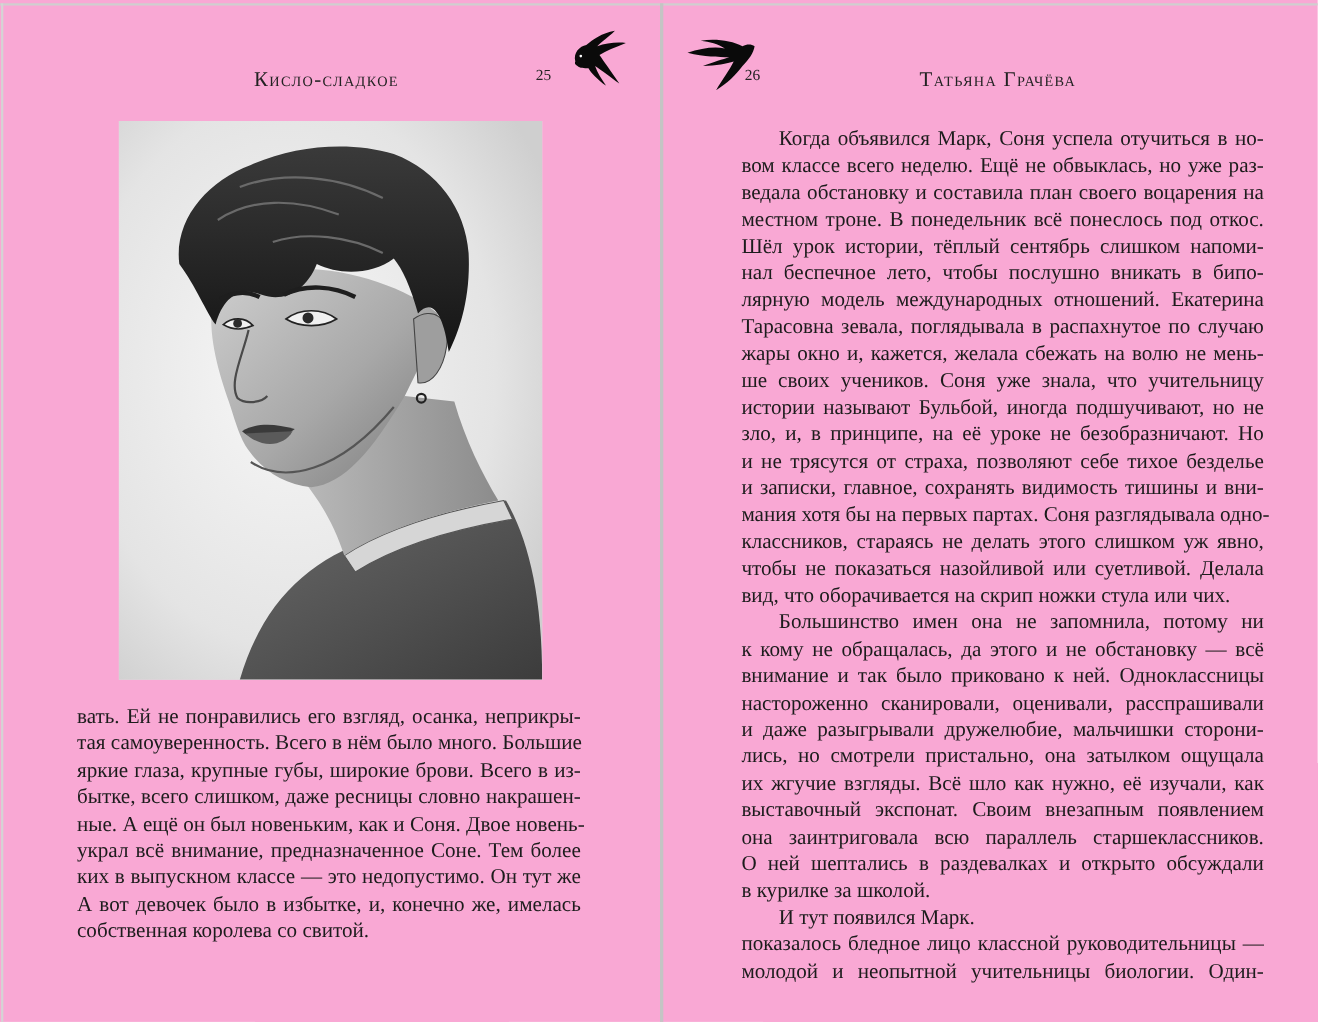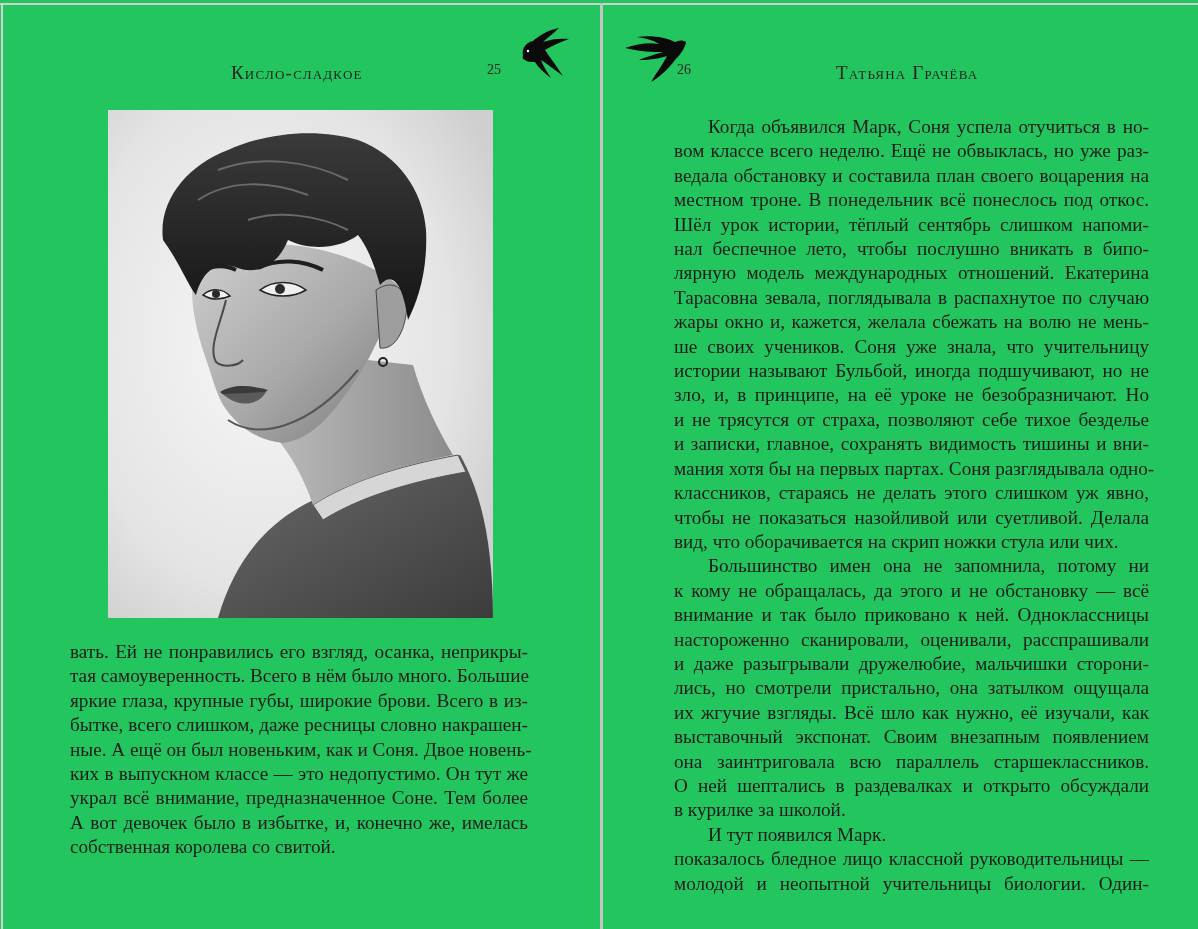--- a/index.html
+++ b/index.html
@@ -12,21 +12,21 @@
       height: 929px;
       position: relative;
       overflow: hidden;
       font-family: "Liberation Serif", "DejaVu Serif", serif;
       color: #1a1a1a;
     }
     .spread {
       position: absolute;
       left: 0; top: 0;
       width: 1198px; height: 929px;
-      background: #22c55e;
+      background: #f9a8d4;
     }
     .frame-top {
       position: absolute; left: 0; top: 3px; width: 1198px; height: 2px;
       background: #cfcfcf;
     }
     .frame-left {
       position: absolute; left: 1px; top: 3px; width: 2px; height: 926px;
       background: #d4d4d4;
     }
     .gutter {
@@ -174,22 +174,22 @@
       </svg>
     </div>
 
     <div class="text-block left-text">
       <p>
         <span class="ln">вать. Ей не понравились его взгляд, осанка, неприкры-</span>
         <span class="ln">тая самоуверенность. Всего в нём было много. Большие</span>
         <span class="ln">яркие глаза, крупные губы, широкие брови. Всего в из-</span>
         <span class="ln">бытке, всего слишком, даже ресницы словно накрашен-</span>
         <span class="ln">ные. А ещё он был новеньким, как и Соня. Двое новень-</span>
+        <span class="ln">украл всё внимание, предназначенное Соне. Тем более</span>
         <span class="ln">ких в выпускном классе — это недопустимо. Он тут же</span>
-        <span class="ln">украл всё внимание, предназначенное Соне. Тем более</span>
         <span class="ln">А вот девочек было в избытке, и, конечно же, имелась</span>
         <span class="ln last">собственная королева со свитой.</span>
       </p>
     </div>
   </div>
 
   <div class="page page-right">
     <div class="swallow" style="left:20px; top:34px; width:64px; height:48px;">
       <svg viewBox="0 0 64 48">
         <path d="M2 14 C14 10 26 8 36 10 C30 6 22 4 14 3 C28 1 42 3 52 8 C56 6 60 6 63 8 C62 14 58 20 52 26 C46 34 38 42 28 48 C34 38 40 30 44 22 C38 24 28 26 16 26 C26 22 34 20 40 18 C30 18 18 18 2 14 Z" fill="#0a0a0a"></path>

